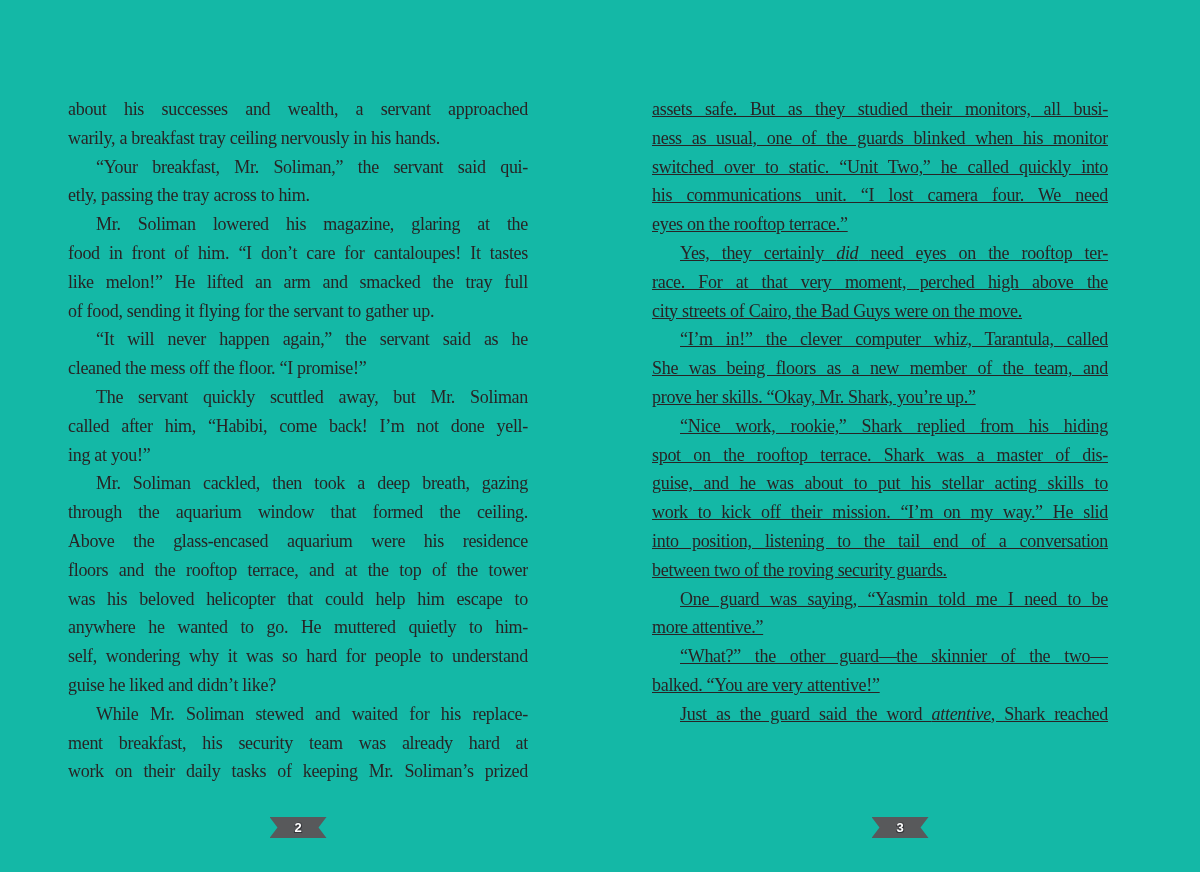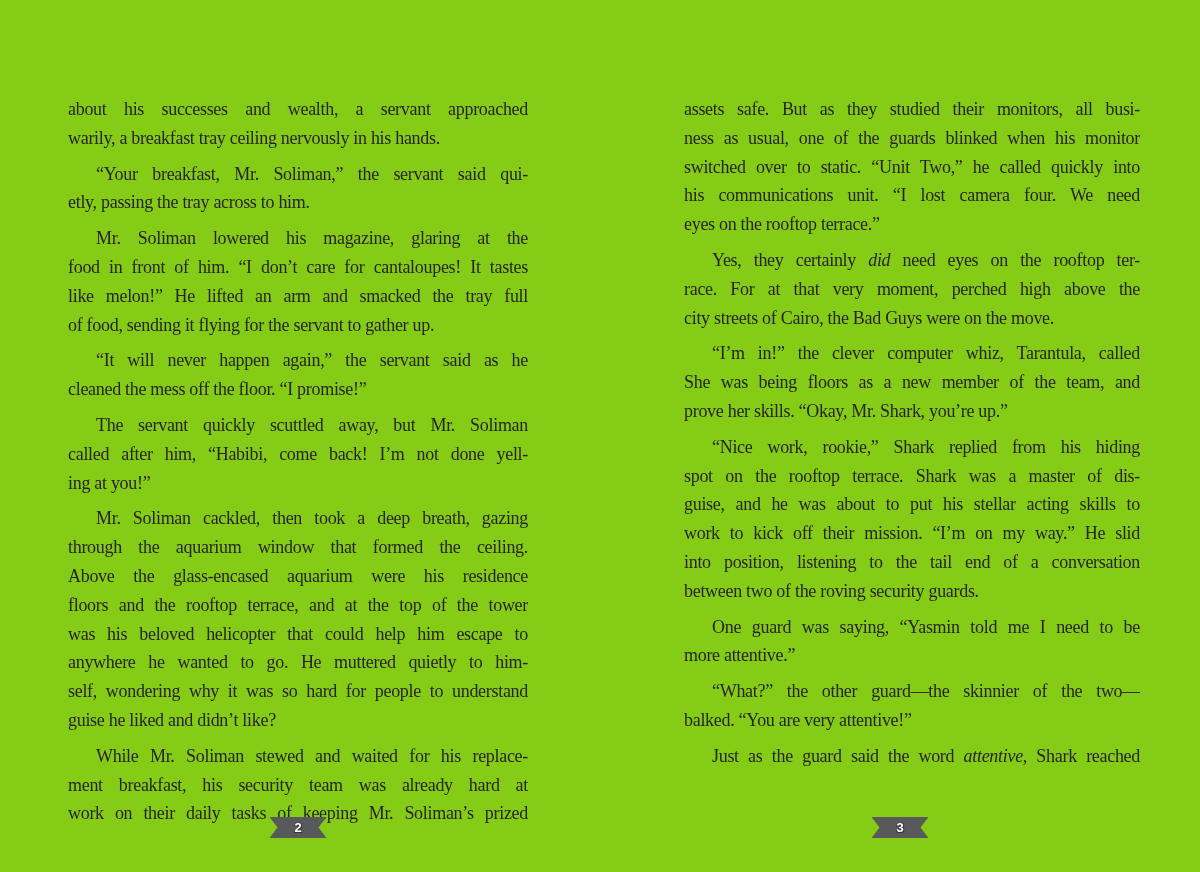--- a/index.html
+++ b/index.html
@@ -4,47 +4,46 @@
 <style>
   html, body {
     margin: 0;
     padding: 0;
     background: #ffffff;
   }
   .spread {
     position: relative;
     width: 1200px;
     height: 872px;
-    background: #84cc16;
+    background: #14b8a6;
     overflow: hidden;
     font-family: "Liberation Serif", serif;
     color: #282425;
   }
   .text-col {
     position: absolute;
     top: 95px;
     font-size: 18px;
     letter-spacing: -0.3px;
   }
   .text-col.left  { left: 68px;  width: 460px; }
-  .text-col.right { left: 684px; width: 456px; }
+  .text-col.right { left: 652px; width: 456px; text-decoration: underline; }
   .line {
     height: 28.8px;
     line-height: 28.8px;
     text-align: justify;
     text-align-last: justify;
     white-space: normal;
     overflow: hidden;
   }
   .line.last {
     text-align-last: left;
   }
   .line.indent {
     padding-left: 28px;
-    margin-top: 7px;
   }
   .it { font-style: italic; }
   .banner-row {
     position: absolute;
     top: 817px;
     display: flex;
     justify-content: center;
   }
   .banner-row.left  { left: 68px;  width: 460px; }
   .banner-row.right { left: 672px; width: 456px; }

